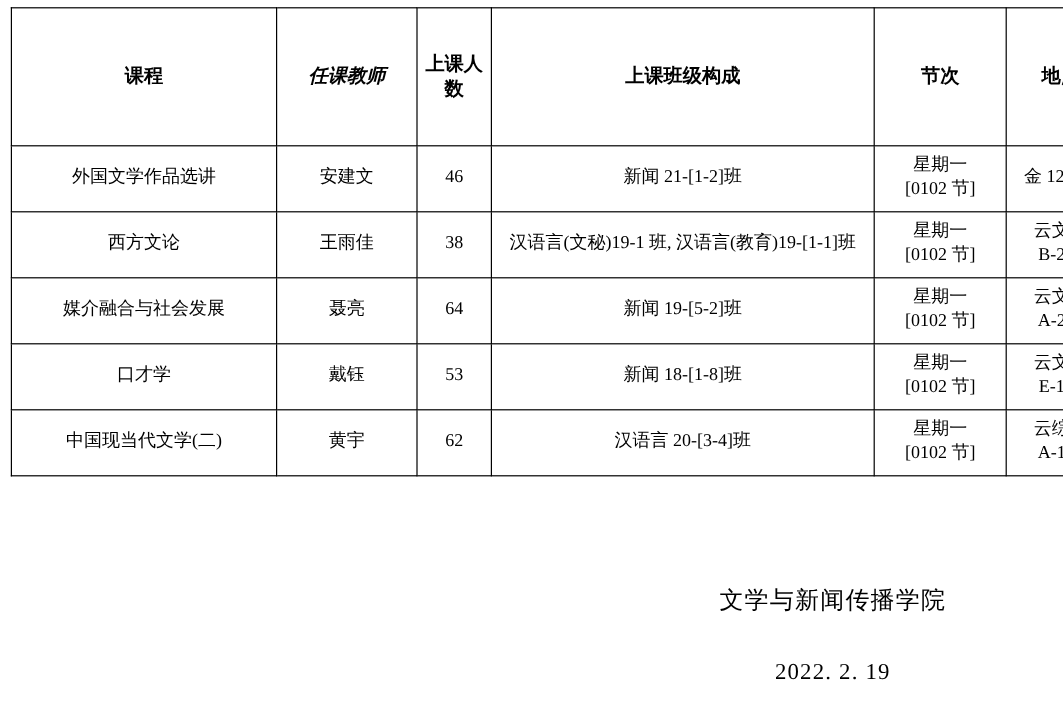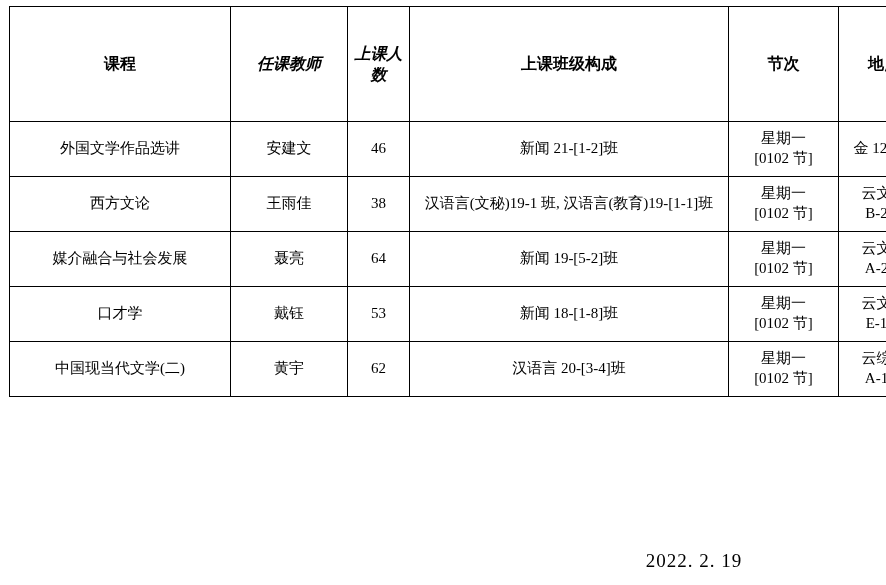--- a/index.html
+++ b/index.html
@@ -48,21 +48,20 @@
   .col-teacher   { width: 108px; font-style: italic; }
   .col-count     { width: 53px; }
   .col-classes   { width: 310px; }
   .col-period    { width: 101px; }
   .col-place     { width: 82px; }
   th.col-count {
     letter-spacing: 0px;
     word-break: break-all;
     padding-left: 14px;
     padding-right: 14px;
-    font-style: italic;
   }
   tbody tr {
     height: 55px;
   }
   td.cell-course, td.cell-teacher, td.cell-count, td.cell-classes {
     font-size: 15px;
   }
   td.cell-classes {
     line-height: 1.45;
     padding-left: 6px;
@@ -181,15 +180,16 @@
         </td>
         <td class="cell-place">
           <span class="stack-line">云综教</span>
           <span class="stack-line">A-105</span>
         </td>
       </tr>
 
     </tbody>
   </table>
 
+  <div class="footer footer-dept">文学与新闻传播学院</div>
   <div class="footer footer-date">2022. 2. 19</div>
 
 </div>
 
 </body></html>

